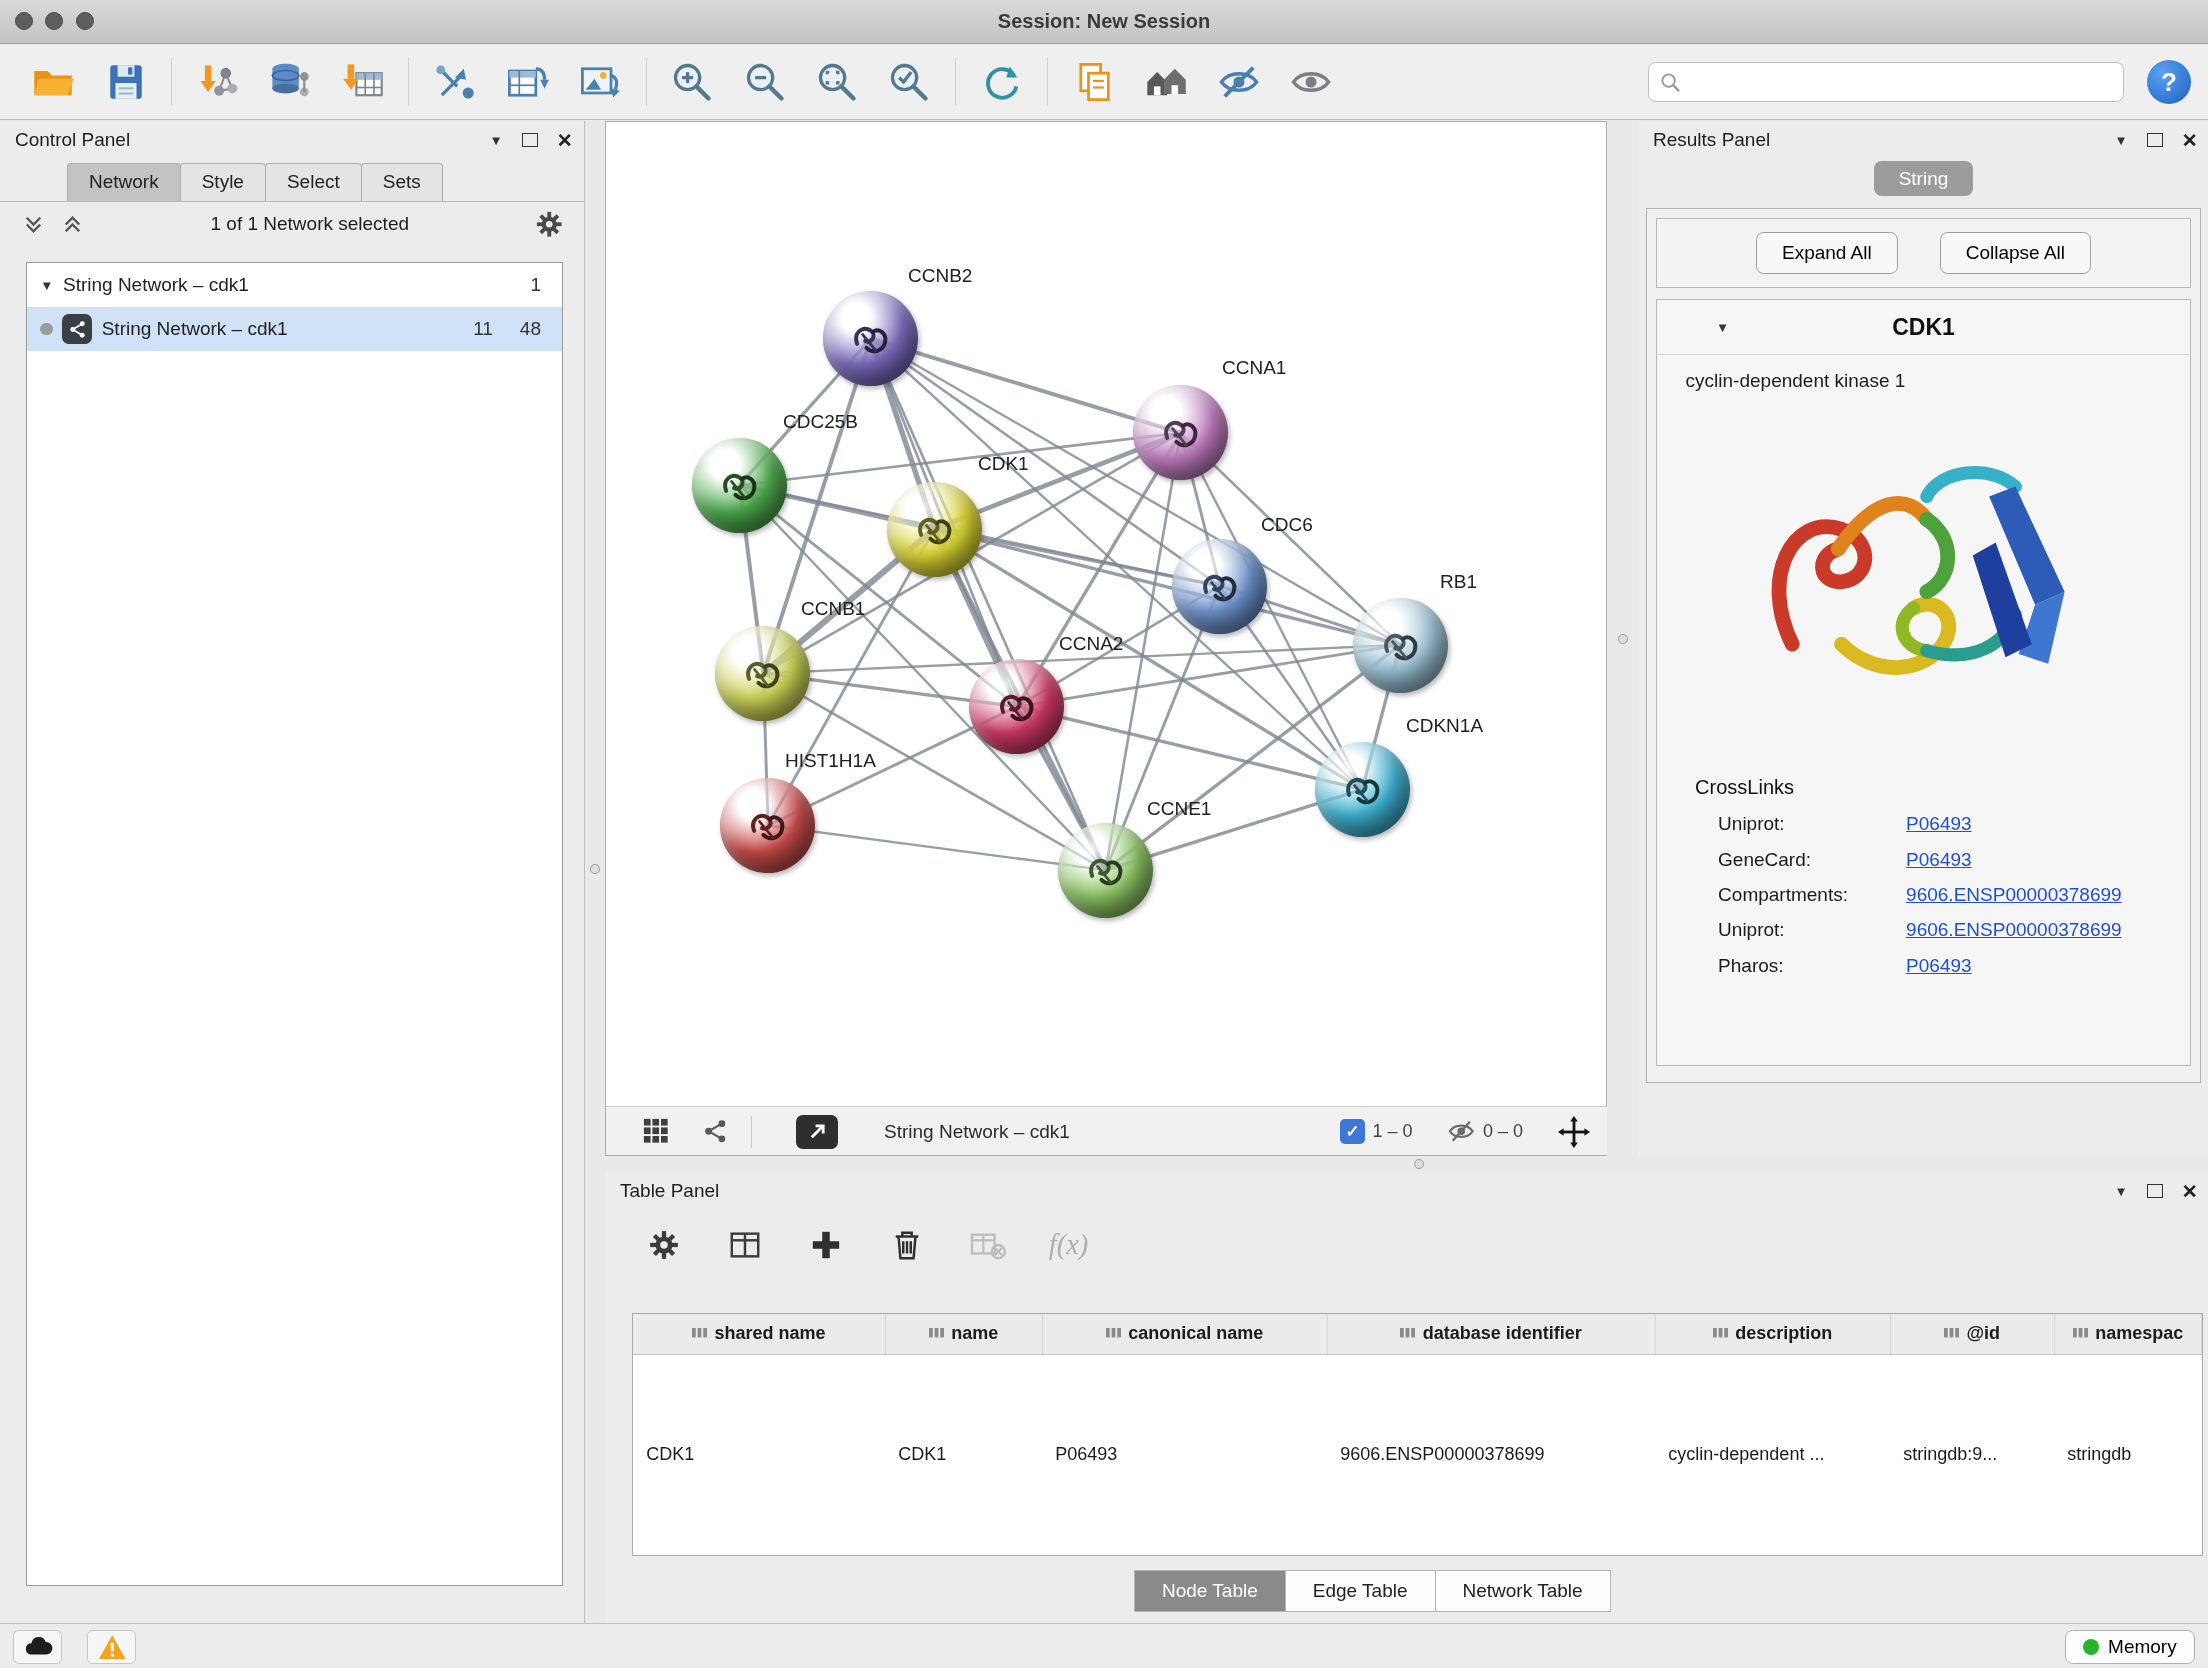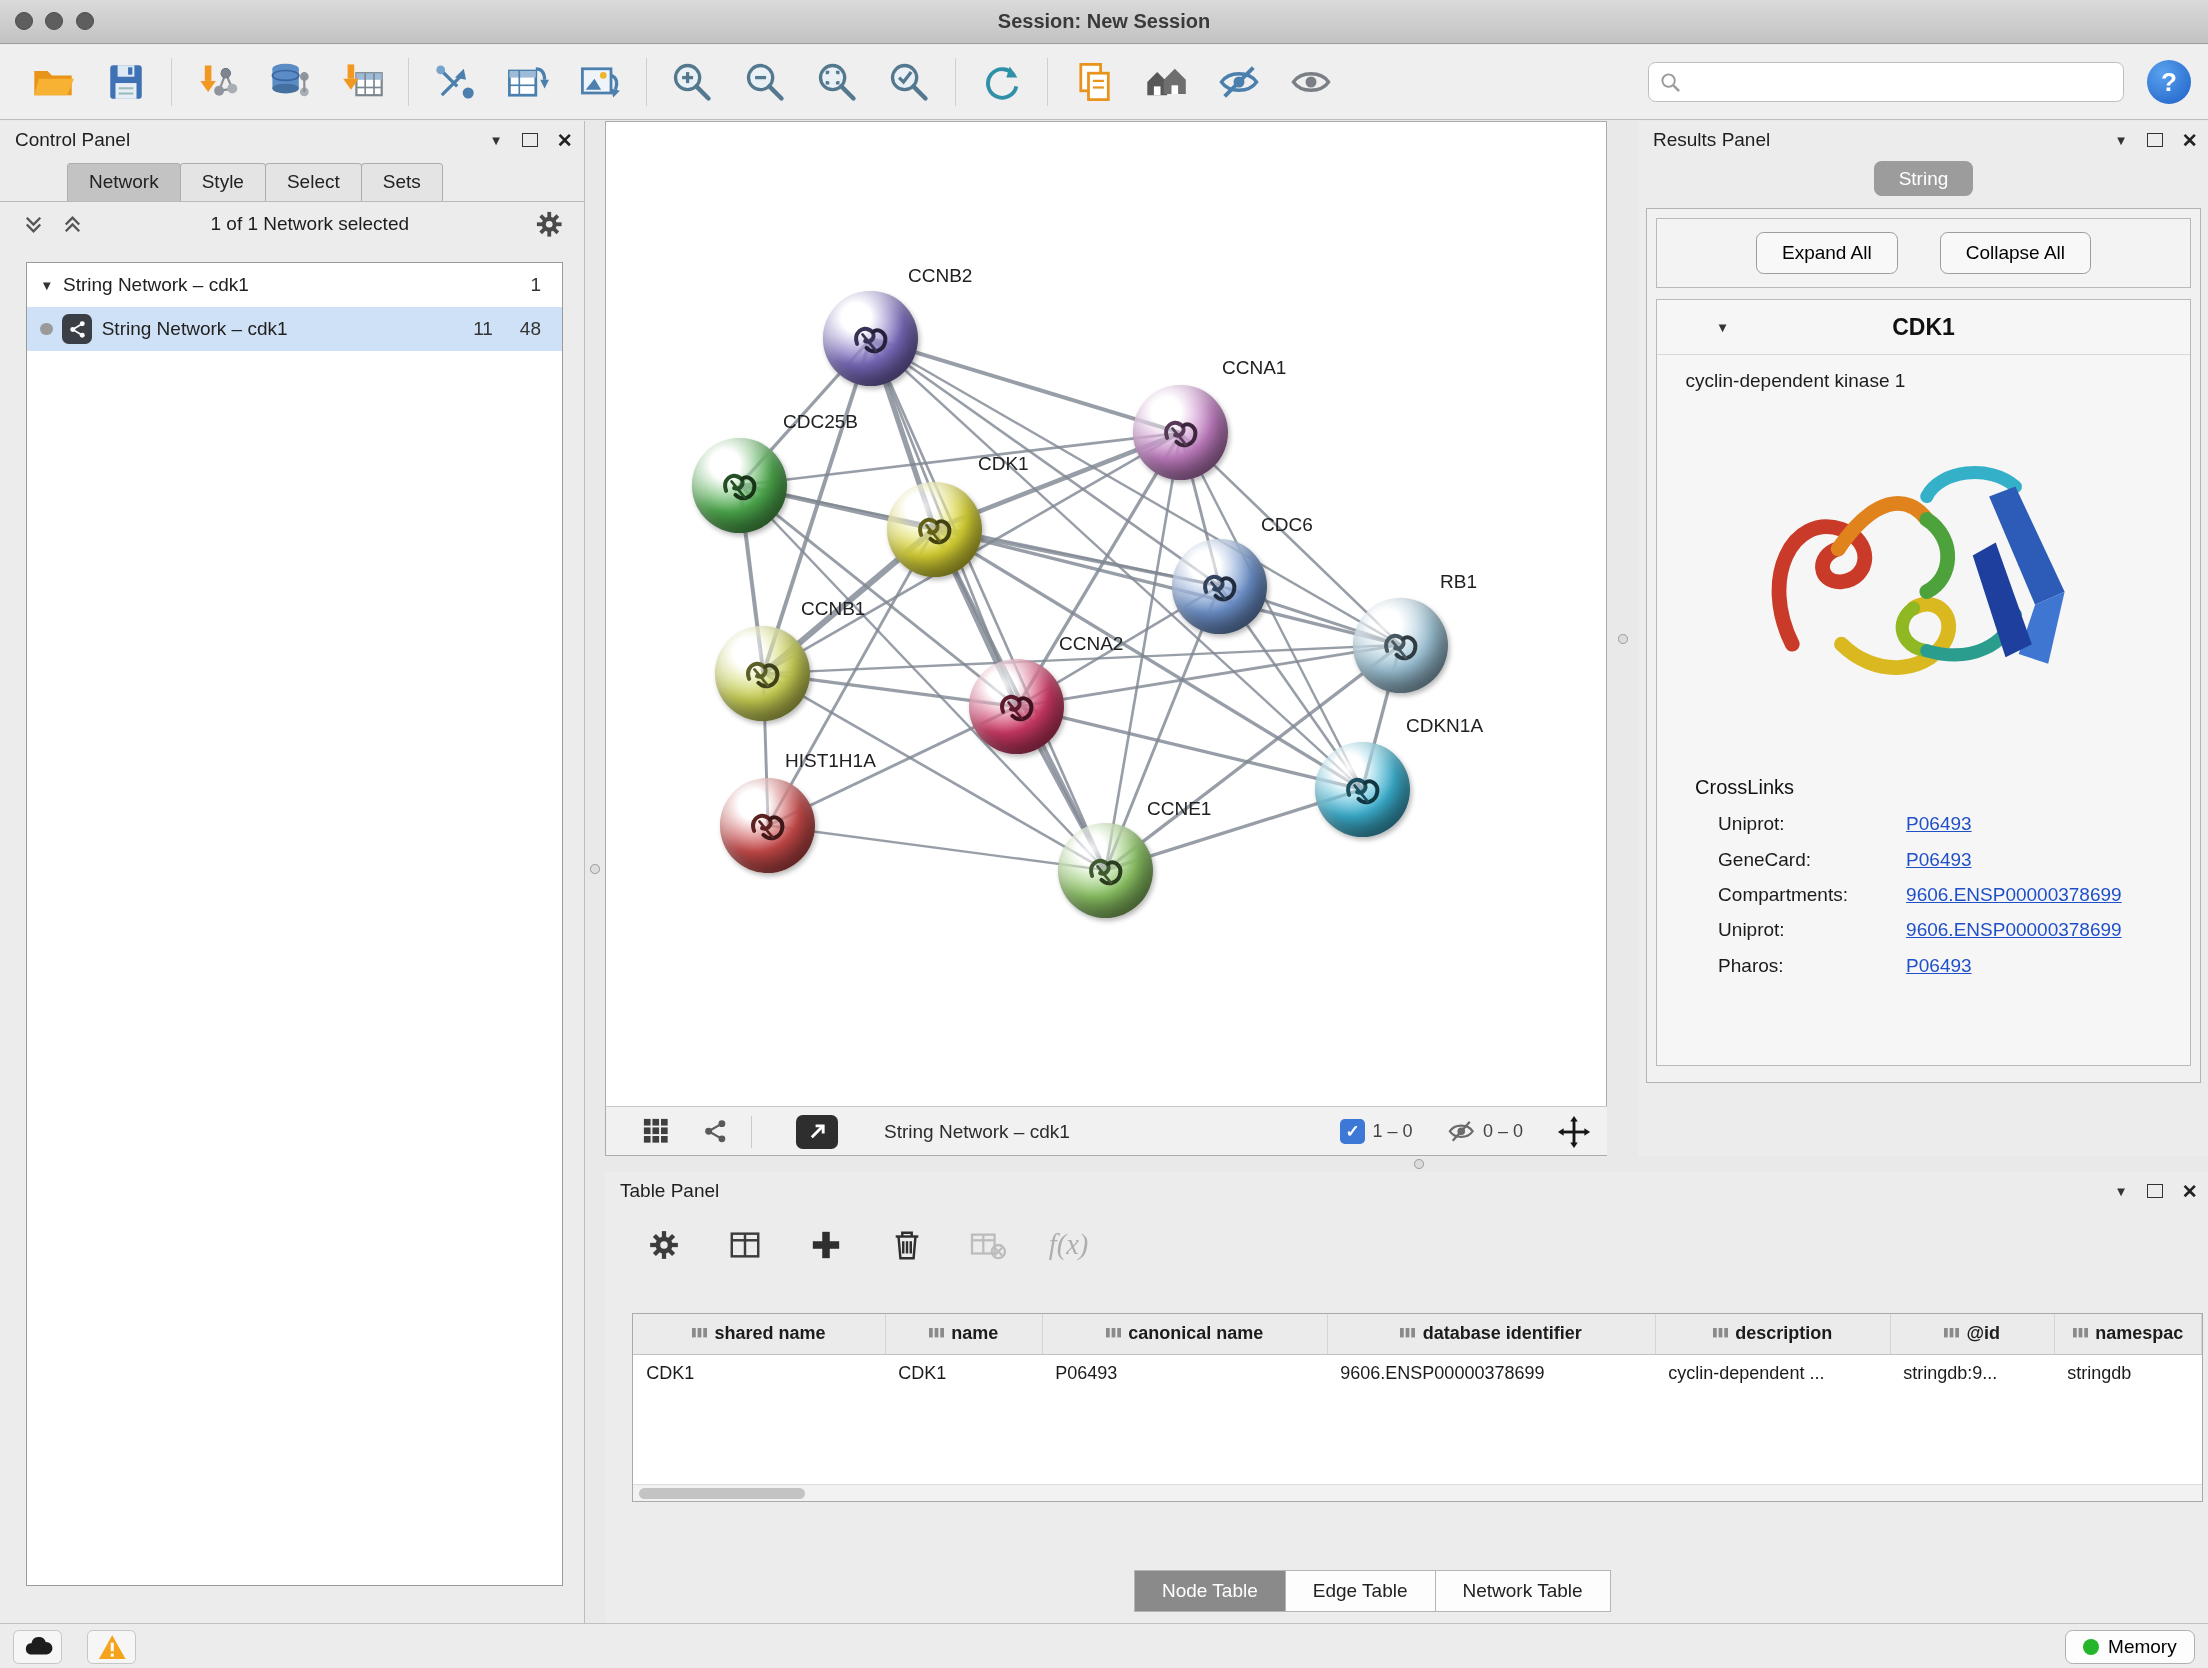--- a/index.html
+++ b/index.html
@@ -85,22 +85,22 @@
 .xl-head{font-size:20px;font-weight:normal;padding:17px 0 7.6px 38px;color:#111}
 .xl-row{display:flex;padding:6.7px 0 6.7px 61px;font-size:19px}
 .xl-label{width:188px;color:#1b1b1b}
 .xl-link{color:#2050c8;text-decoration:underline;cursor:pointer}
 
 .table-panel{position:absolute;left:605px;top:1172px;width:1604px;height:451px;background:#ececec}
 .tp-toolbar{position:absolute;left:34px;top:48px;display:flex;align-items:center;gap:32px}
 .tp-btn{background:none;border:none;cursor:pointer;display:flex;align-items:center;justify-content:center;
   width:49px;height:49px}
 .fx{font-family:"Liberation Serif",serif;font-style:italic;font-size:28.5px;color:#aeaeae}
-.table-box{position:absolute;left:27px;top:141px;right:5.7px;height:189px;background:#fff;
-  border:1px solid #a9a9a9;overflow:hidden;display:flex;flex-direction:column}
+.table-box{position:absolute;left:27px;top:141px;right:5.7px;height:243px;background:#fff;
+  border:1px solid #a9a9a9;overflow:hidden;display:flex;}
 table.data{border-collapse:collapse;table-layout:fixed;width:100%}
 table.data th{background:#ebebeb;border-bottom:1px solid #c2c2c2;border-right:1px solid #d5d5d5;
   height:40px;font-size:18px;font-weight:bold;color:#1c1c1c;text-align:center;overflow:hidden;white-space:nowrap}
 table.data td{height:38px;font-size:18px;padding-left:13.3px;color:#1b1b1b;overflow:hidden;white-space:nowrap}
 .th-inner{display:flex;align-items:center;justify-content:center;gap:7.6px}
 .tbl-fill{flex:1}
 .hscroll{height:17px;background:#f2f2f2;border-top:1px solid #ddd;position:relative}
 .hthumb{position:absolute;left:5.7px;top:2.9px;width:166px;height:11.4px;border-radius:5.7px;background:#c3c3c3}
 .table-tabs{position:absolute;left:529px;top:398px;display:flex}
 .t-tab{height:42px;padding:0 27px;display:flex;align-items:center;font-size:19px;background:#fdfdfd;

